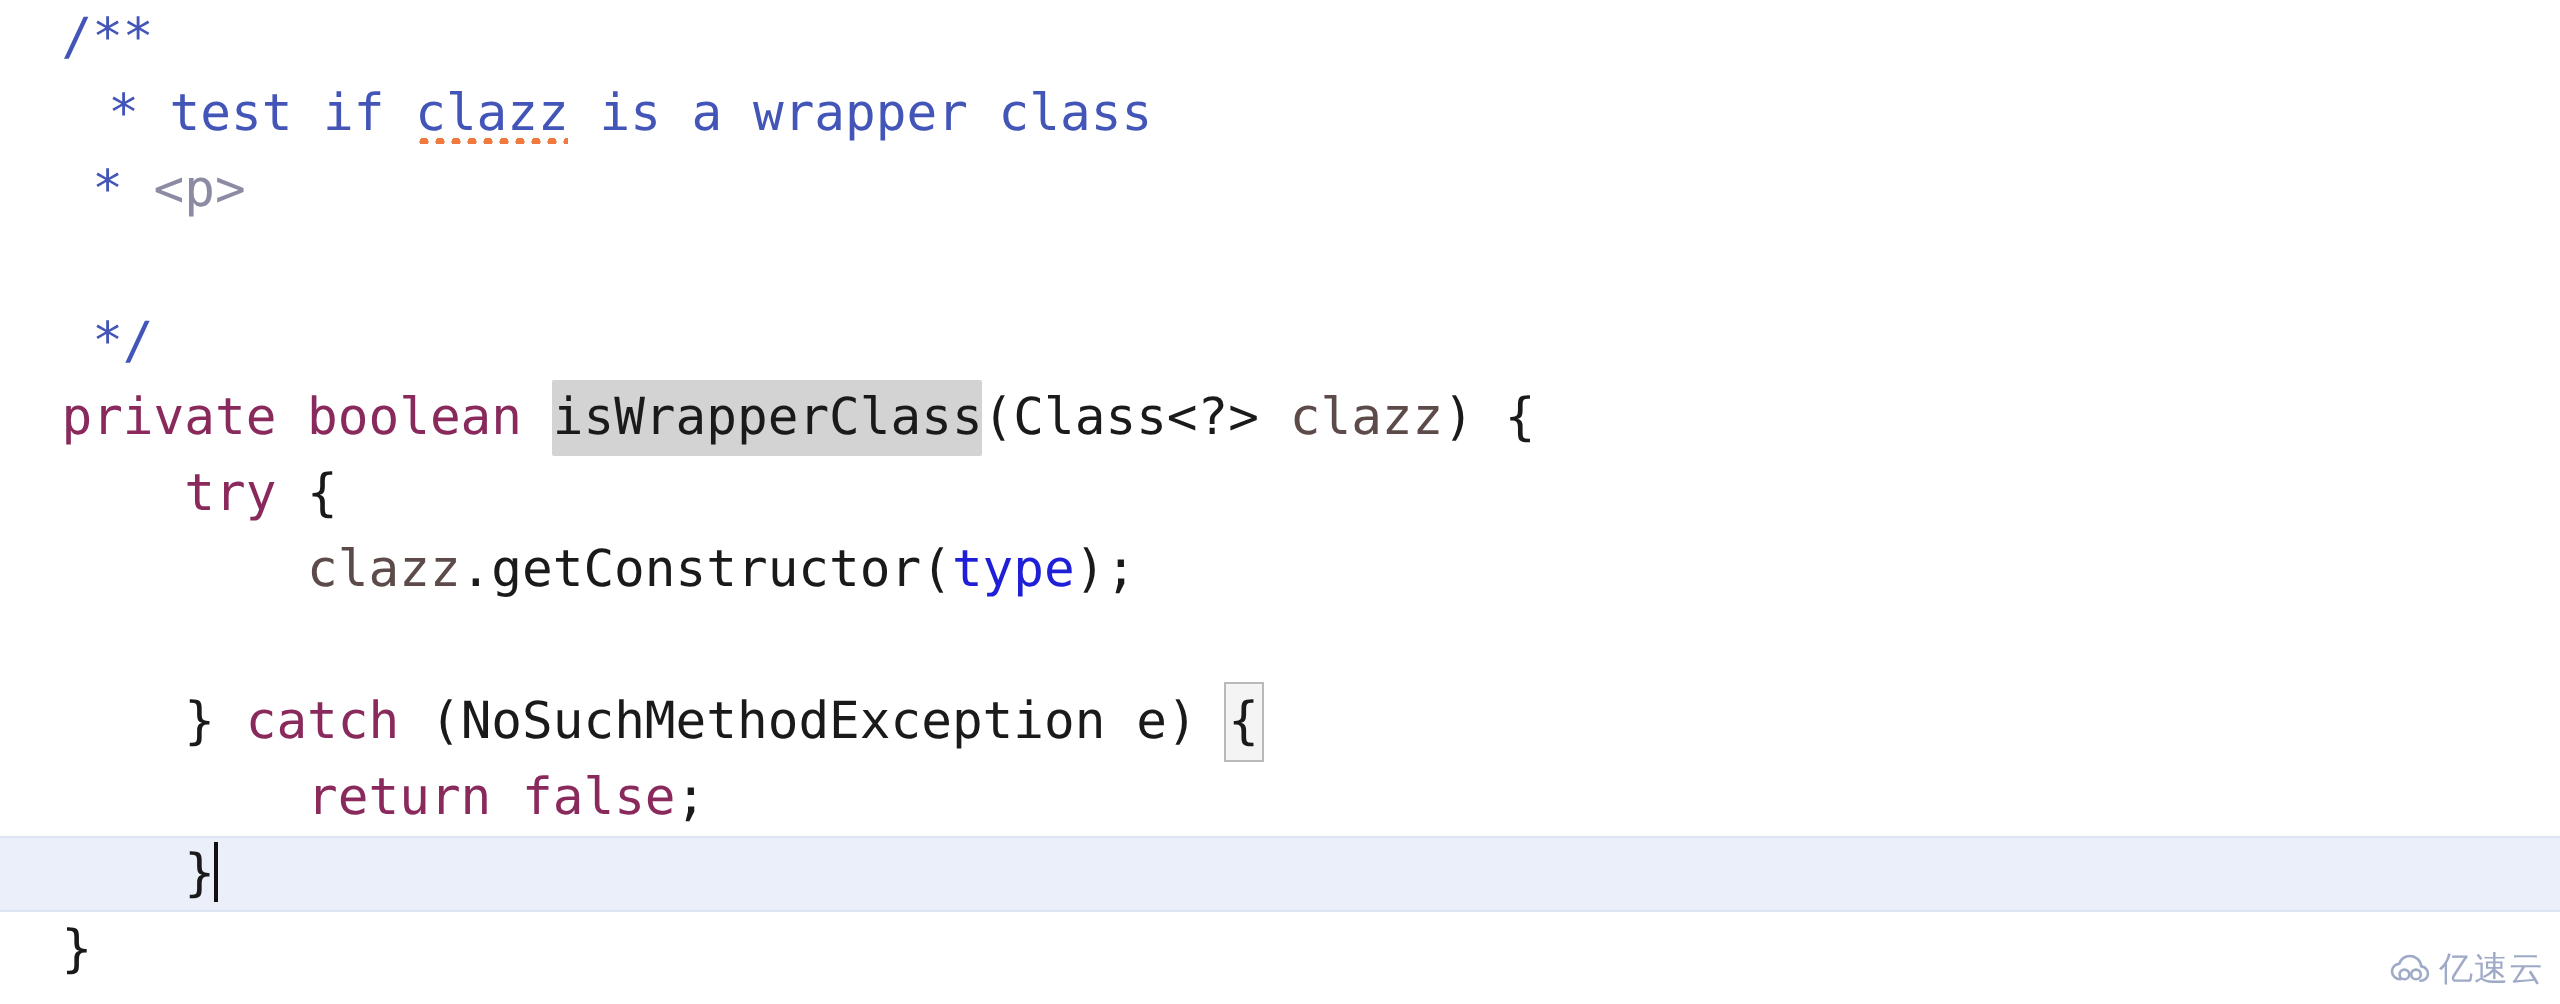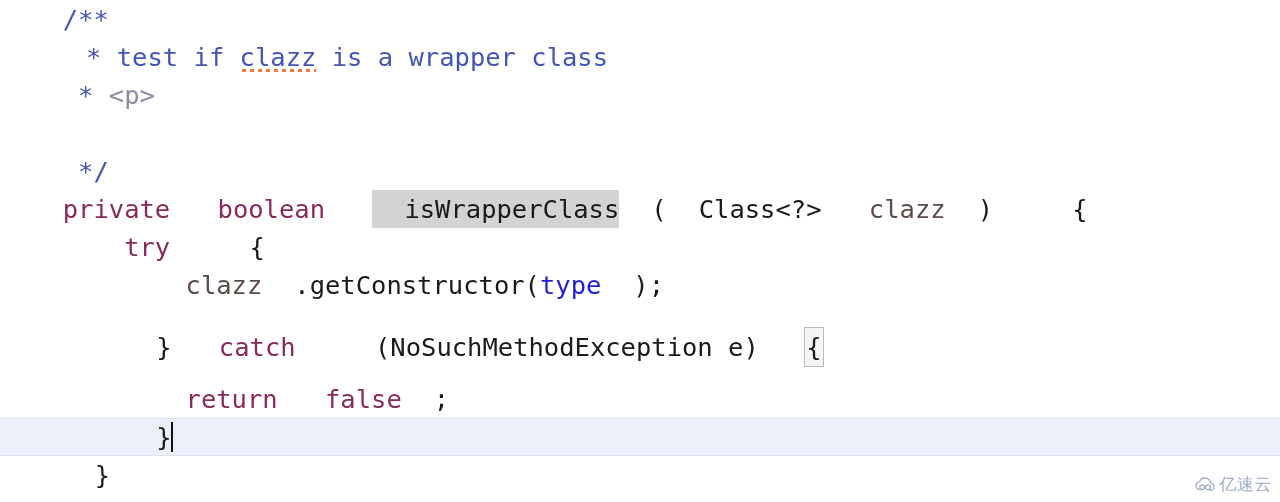--- a/index.html
+++ b/index.html
@@ -45,21 +45,21 @@
     background: #eaeff9;
     box-shadow: inset 0 1px 0 #dde5f4, inset 0 -1px 0 #dde5f4;
   }
 
   
   .cmt      { color: #4356b8; }
   .cmt-tag  { color: #8b8ba3; }
   .kw       { color: #8a2a5c; }
   .fld      { color: #1f1fd8; }
   .param    { color: #5d4b49; }
-  .plain    { color: #1a1a1a; padding-left: 32px; }
+  .plain    { color: #1a1a1a; }
 
   
   .occ {
     background: #d3d3d3;
     border-radius: 1px;
   }
 
   
   .bracket-match {
     outline: 1px solid #b9b9b9;
@@ -129,21 +129,21 @@
 
     <div class="line" style="top:152px;"><span class="txt plain">   </span><span class="txt cmt">*/</span></div>
 
     <div class="line" style="top:190px;"><span class="txt plain">  </span><span class="txt kw">private</span><span class="txt plain"> </span><span class="txt kw">boolean</span><span class="txt plain"> </span><span class="txt plain occ">isWrapperClass</span><span class="txt plain">(</span><span class="txt plain">Class&lt;?&gt;</span><span class="txt plain"> </span><span class="txt param">clazz</span><span class="txt plain">)</span><span class="txt plain"> </span><span class="txt plain">{</span></div>
 
     <div class="line" style="top:228px;"><span class="txt plain">      </span><span class="txt kw">try</span><span class="txt plain"> </span><span class="txt plain">{</span></div>
 
     <div class="line" style="top:266px;"><span class="txt plain">          </span><span class="txt param">clazz</span><span class="txt plain">.getConstructor(</span><span class="txt fld">type</span><span class="txt plain">);</span></div>
 
 
-    <div class="line" style="top:328px;"><span class="txt plain">      </span><span class="txt plain">}</span><span class="txt plain"> </span><span class="txt kw">catch</span><span class="txt plain"> </span><span class="txt plain">(NoSuchMethodException e)</span><span class="txt plain"> </span><span class="txt plain bracket-match">{</span></div>
+    <div class="line" style="top:342px;"><span class="txt plain">      </span><span class="txt plain">}</span><span class="txt plain"> </span><span class="txt kw">catch</span><span class="txt plain"> </span><span class="txt plain">(NoSuchMethodException e)</span><span class="txt plain"> </span><span class="txt plain bracket-match">{</span></div>
 
     <div class="line" style="top:380px;"><span class="txt plain">          </span><span class="txt kw">return</span><span class="txt plain"> </span><span class="txt kw">false</span><span class="txt plain">;</span></div>
 
     <div class="line current" style="top:418px;"><span class="txt plain">      </span><span class="txt plain">}</span><span class="caret"></span></div>
 
     <div class="line" style="top:456px;"><span class="txt plain">  </span><span class="txt plain">}</span></div>
 
   </div>
 
   <div id="watermark">

